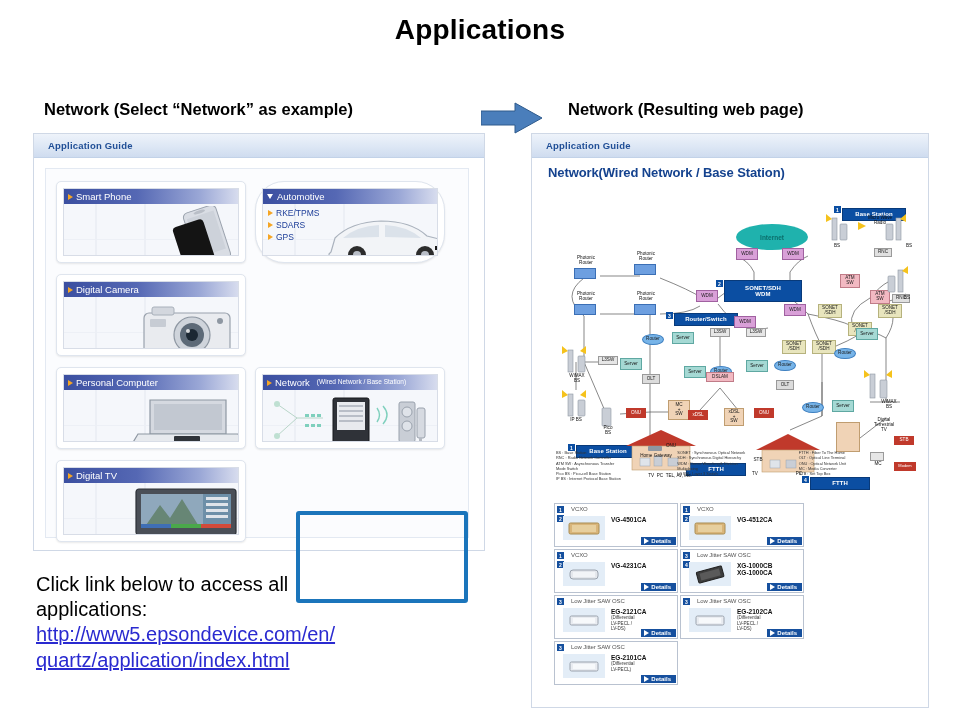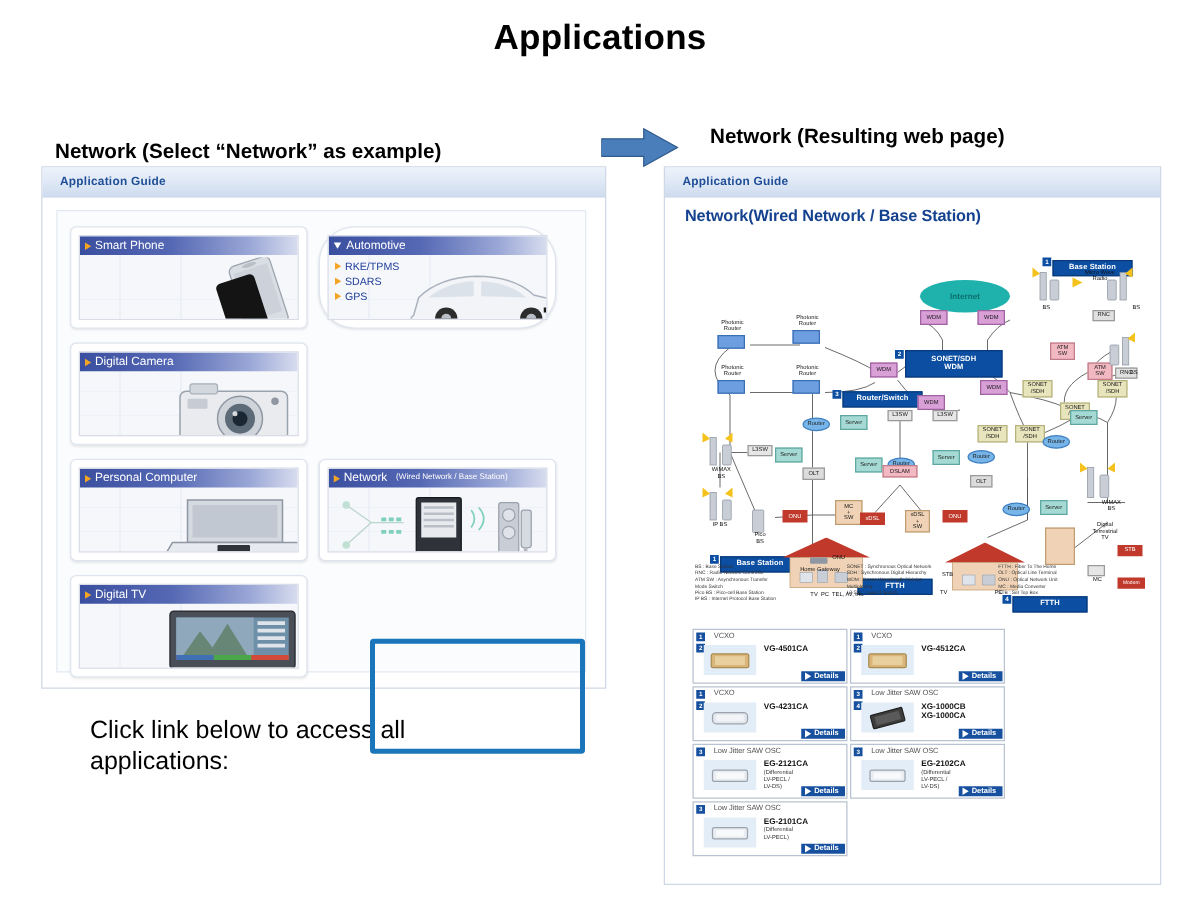--- a/index.html
+++ b/index.html
@@ -14,21 +14,21 @@
   #slide-title{
     position:absolute;left:0;top:14px;width:960px;text-align:center;
     font-size:28px;font-weight:bold;color:#000;letter-spacing:.2px;
   }
 
   
   .col-caption{
     position:absolute;font-size:16.5px;font-weight:bold;color:#000;
     white-space:nowrap;
   }
-  #caption-left{left:44px;top:112px;}
+  #caption-left{left:44px;top:100px;}
   #caption-right{left:568px;top:100px;}
 
   
   #flow-arrow{position:absolute;left:481px;top:101px;width:62px;height:34px;}
 
   
   #left-browser{
     position:absolute;left:33px;top:133px;width:452px;height:418px;
     background:#ffffff;border:1px solid #cfd8e6;box-sizing:border-box;
   }
@@ -94,21 +94,21 @@
 
   
   #network-highlight{
     position:absolute;left:262px;top:377px;width:172px;height:92px;
     border:4px solid #1b75bb;border-radius:3px;box-sizing:border-box;z-index:20;
   }
 
   
   #link-block{
     position:absolute;left:36px;top:572px;width:470px;
-    font-size:20px;color:#000;line-height:1.26;margin-left:36px;
+    font-size:20px;color:#000;line-height:1.26;
   }
   #link-url{color:#2a2ad0;text-decoration:underline;display:block;}
 
   
   #right-browser{
     position:absolute;left:531px;top:133px;width:398px;height:575px;
     background:#ffffff;border:1px solid #cfd8e6;box-sizing:border-box;
     overflow:hidden;
   }
   #right-page-title{
@@ -392,20 +392,24 @@
       </div>
 
     </div>
 
     <div id="network-highlight"></div>
   </div>
 
   <div id="link-block">
     <span>Click link below to access all</span><br>
     <span>applications:</span>
+    <a href="#" id="link-url">
+      <span>http://www5.epsondevice.com/en/</span>
+      <span>quartz/application/index.html</span>
+    </a>
   </div>
 
   <div id="right-browser">
     <div class="ag-header">
       <span>Application Guide</span>
     </div>
 
     <div id="right-page-title">Network(Wired Network / Base Station)</div>
 
     <div id="diagram">

